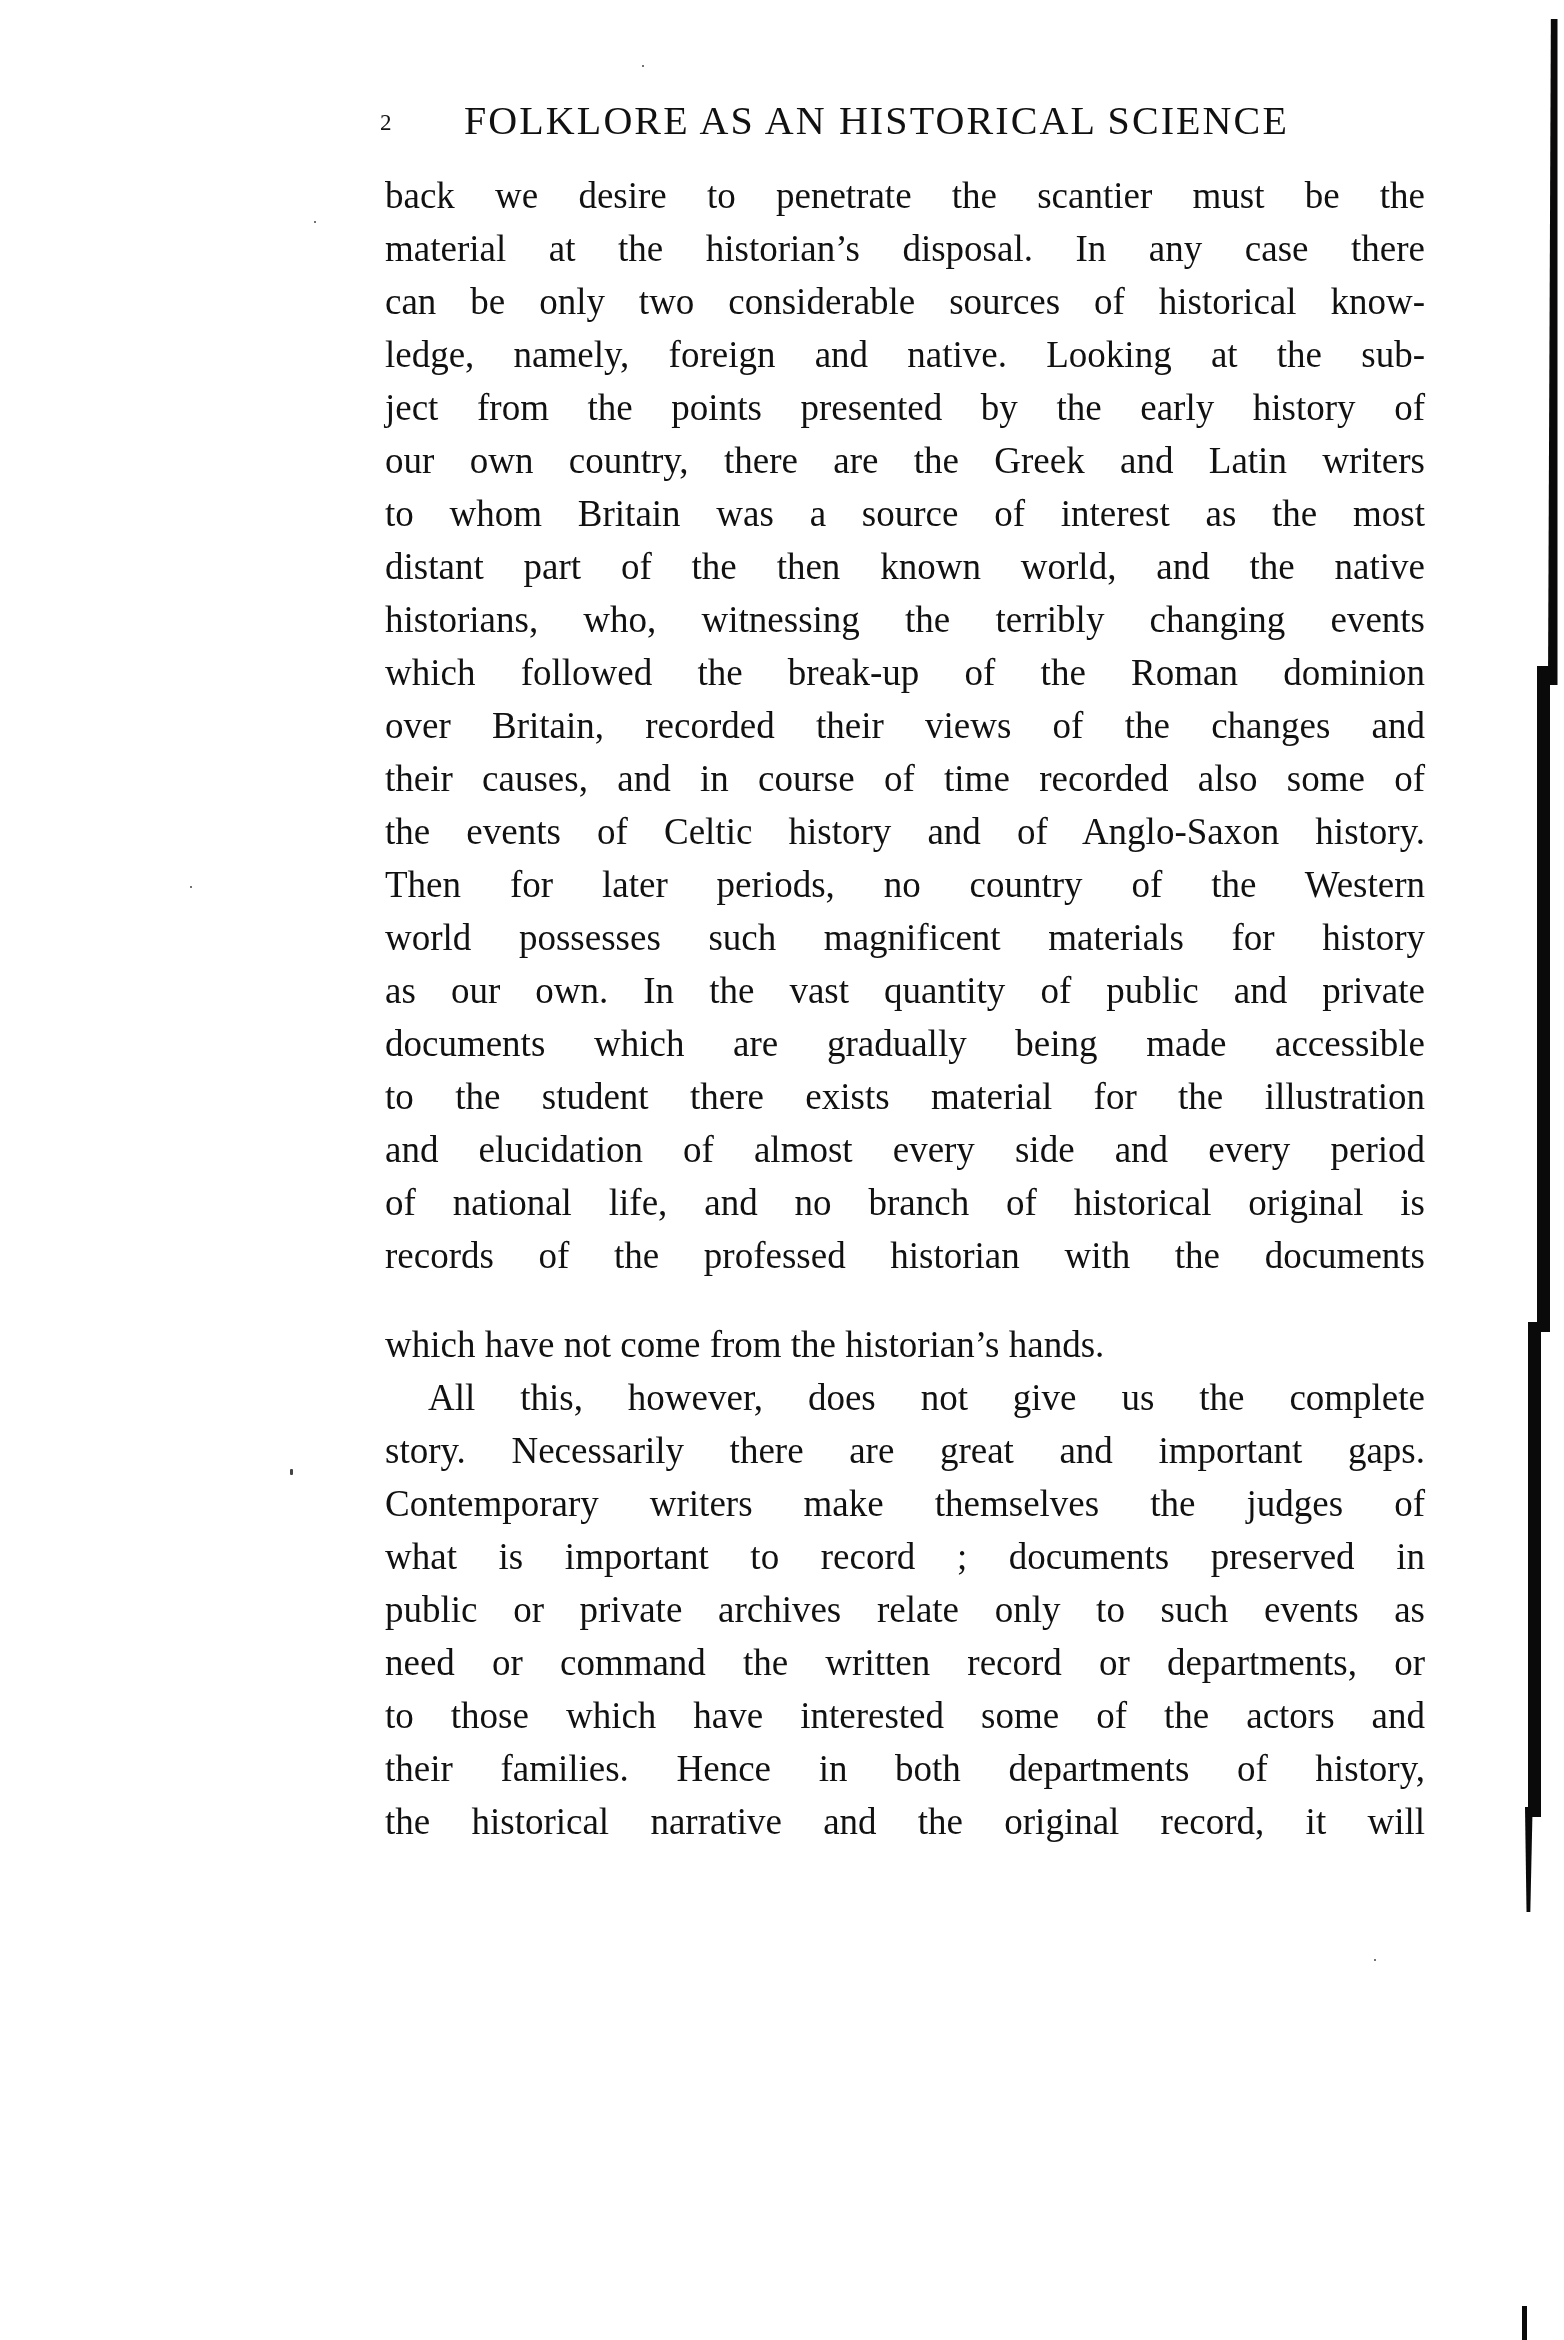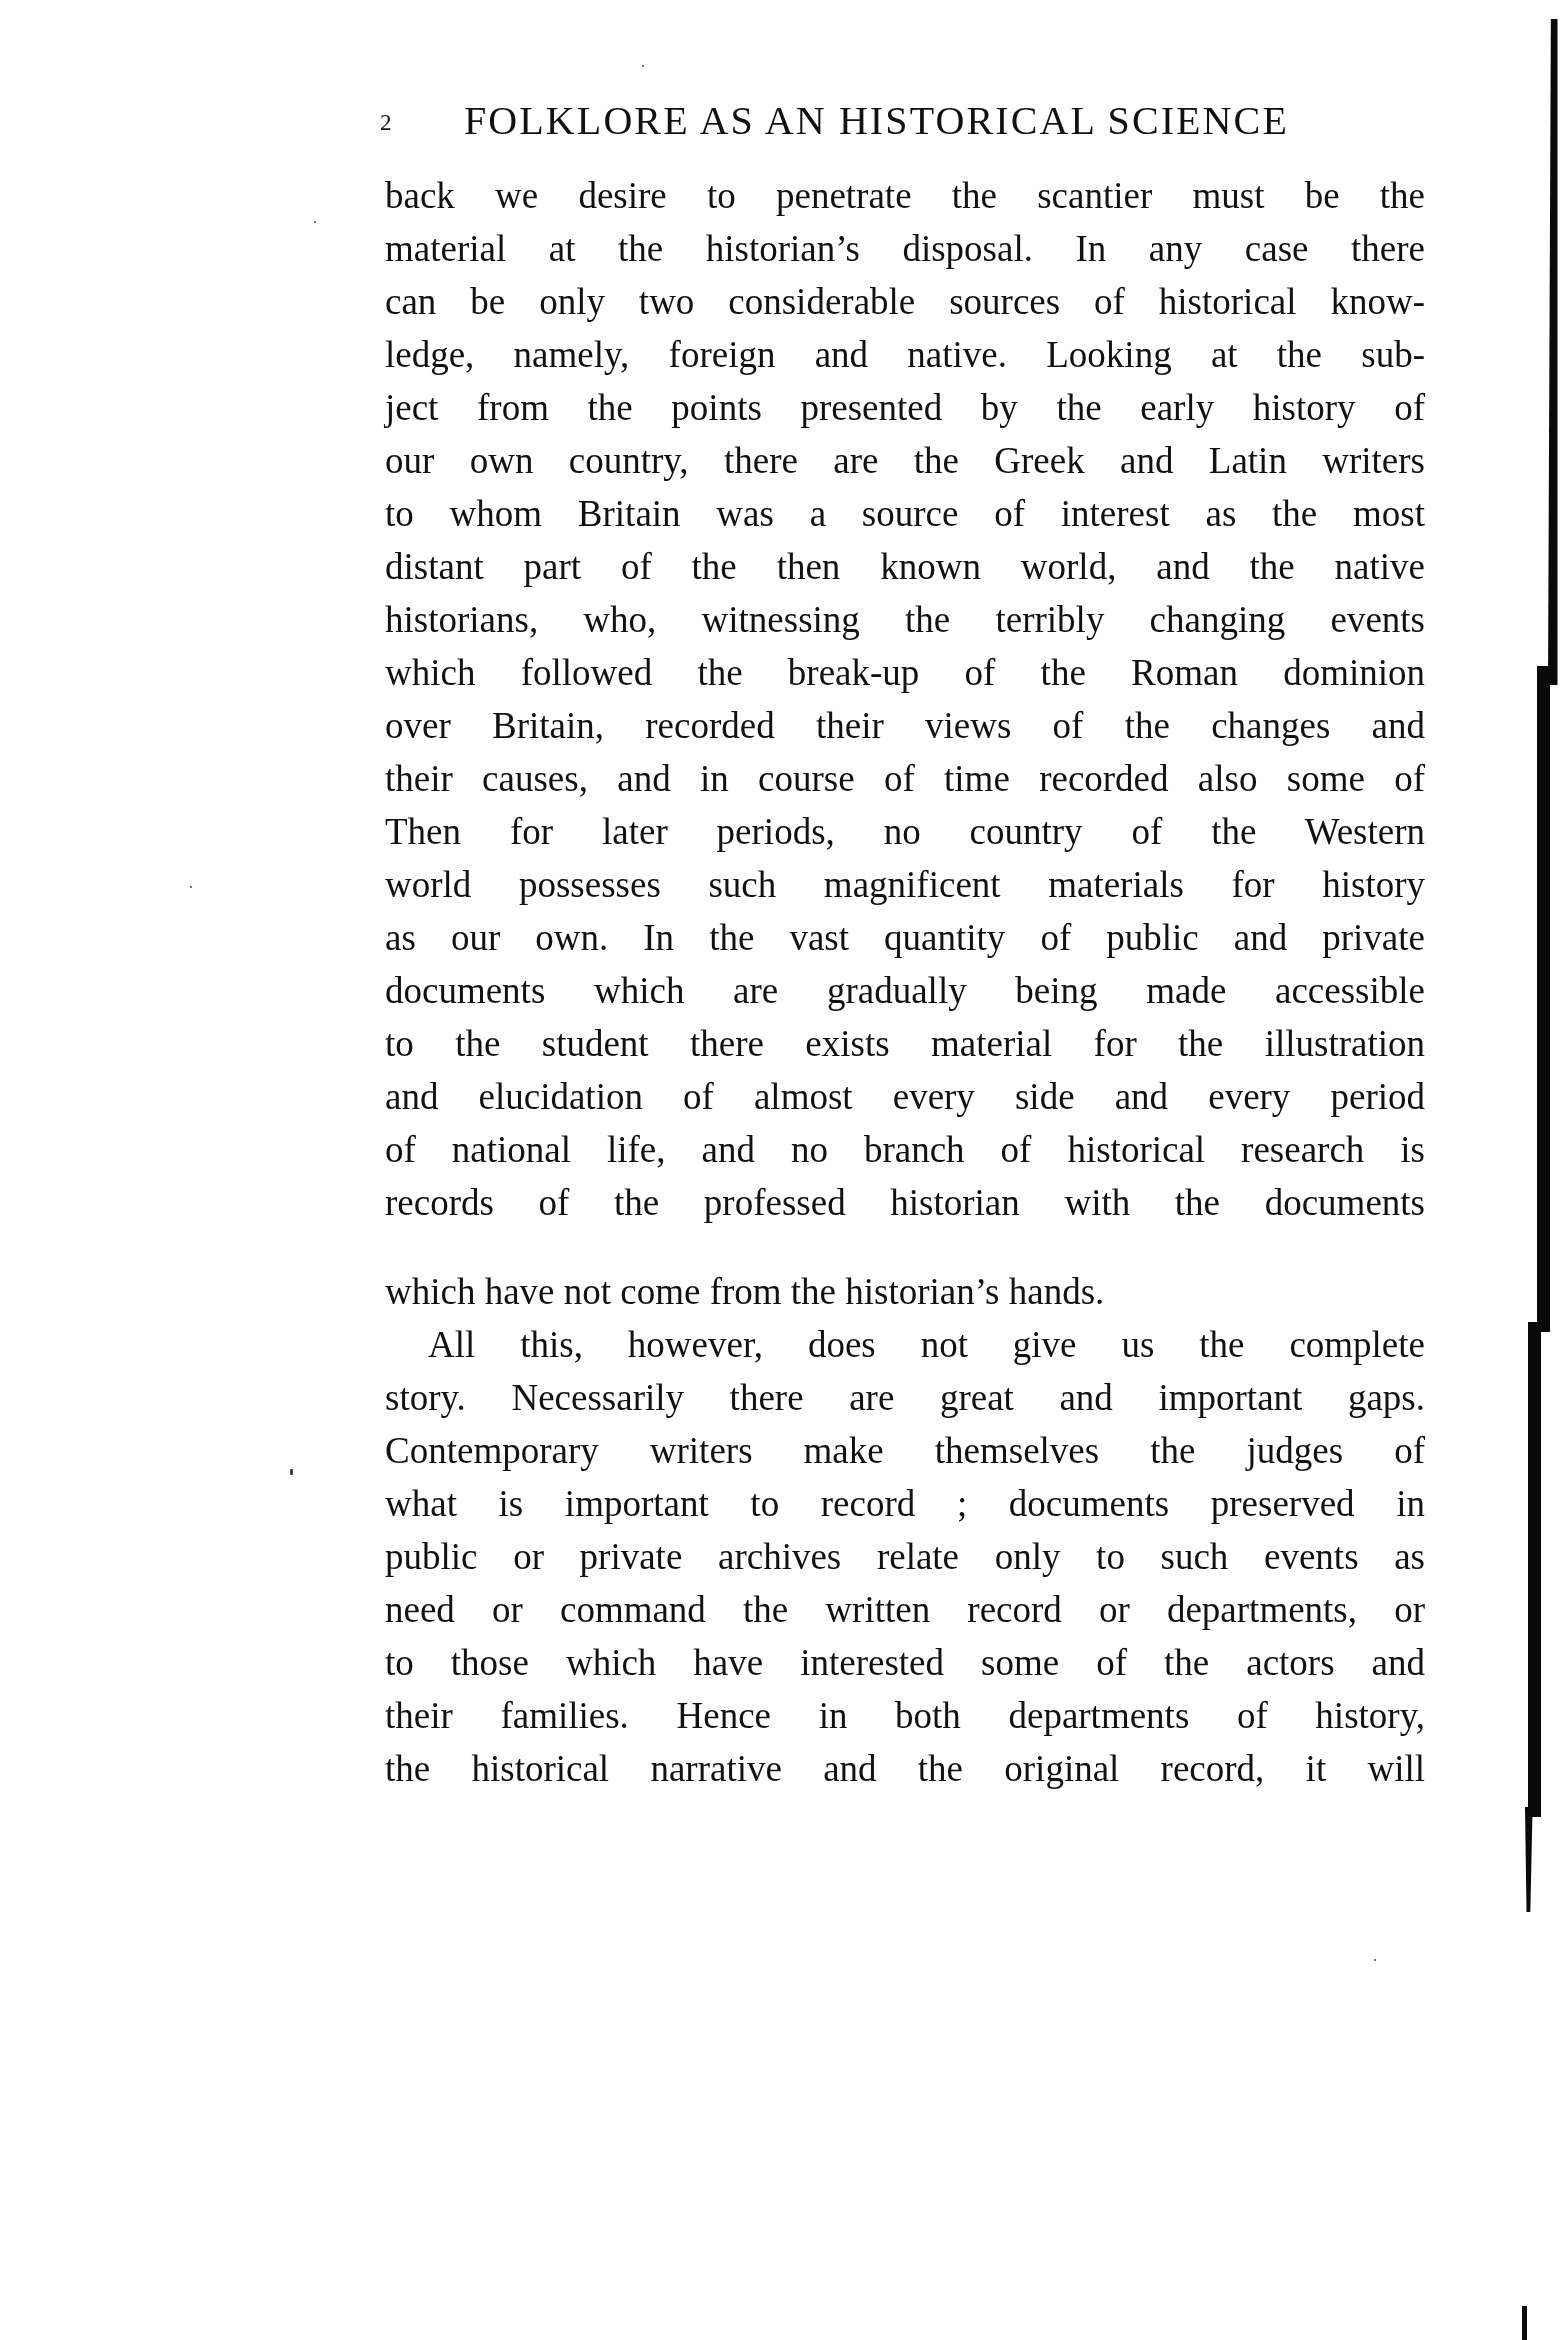--- a/index.html
+++ b/index.html
@@ -93,27 +93,28 @@
         <div class="line">can be only two considerable sources of historical know-</div>
         <div class="line">ledge, namely, foreign and native.  Looking at the sub-</div>
         <div class="line">ject from the points presented by the early history of</div>
         <div class="line">our own country, there are the Greek and Latin writers</div>
         <div class="line">to whom Britain was a source of interest as the most</div>
         <div class="line">distant part of the then known world, and the native</div>
         <div class="line">historians, who, witnessing the terribly changing events</div>
         <div class="line">which followed the break-up of the Roman dominion</div>
         <div class="line">over Britain, recorded their views of the changes and</div>
         <div class="line">their causes, and in course of time recorded also some of</div>
+        <div class="line">the events of Celtic history and of Anglo-Saxon history.</div>
         <div class="line">Then for later periods, no country of the Western</div>
         <div class="line">world possesses such magnificent materials for history</div>
         <div class="line">as our own.  In the vast quantity of public and private</div>
         <div class="line">documents which are gradually being made accessible</div>
         <div class="line">to the student there exists material for the illustration</div>
         <div class="line">and elucidation of almost every side and every period</div>
-        <div class="line">of national life, and no branch of historical research is</div>
+        <div class="line">of national life, and no branch of historical original is</div>
         <div class="line">records of the professed historian with the documents</div>
         <div class="line last">which have not come from the historian’s hands.</div>
       </div>
       <div>
         <div class="line indent">All this, however, does not give us the complete</div>
         <div class="line">story.  Necessarily there are great and important gaps.</div>
         <div class="line">Contemporary writers make themselves the judges of</div>
         <div class="line">what is important to record ; documents preserved in</div>
         <div class="line">public or private archives relate only to such events as</div>
         <div class="line">need or command the written record or departments, or</div>

